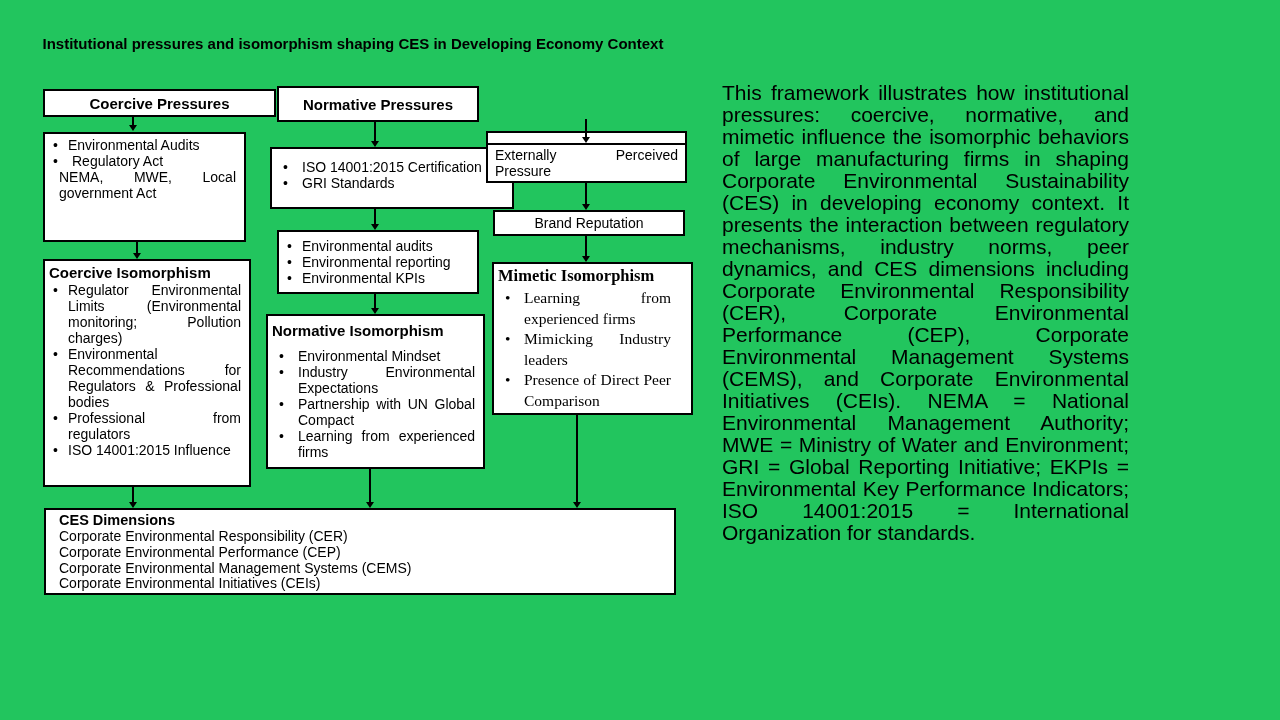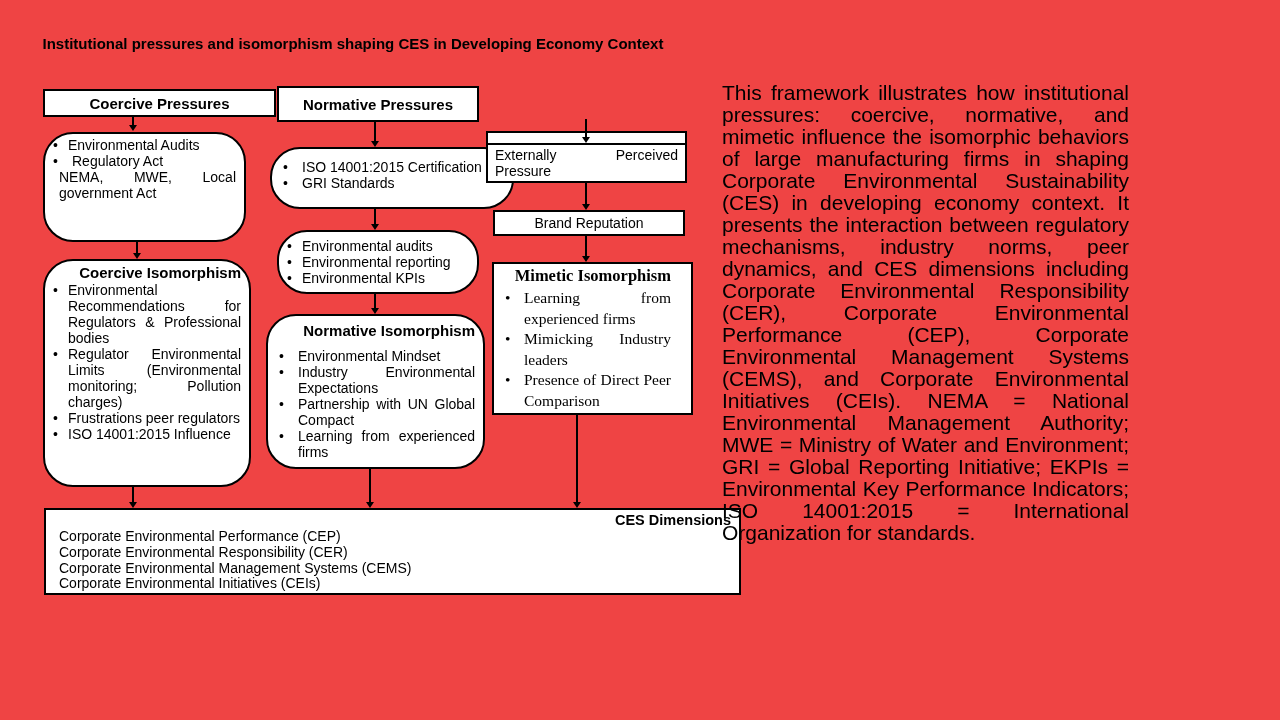--- a/index.html
+++ b/index.html
@@ -1,31 +1,31 @@
 <!DOCTYPE html>
 <html><head>
 <meta charset="utf-8">
 <style>
   html,body { margin:0; padding:0; }
   body {
     width:1280px; height:720px; background:#ffffff; color:#000000;
     font-family:"Liberation Sans", sans-serif;
   }
-  .canvas { position:relative; width:1280px; height:720px; background:#ef4444; overflow:hidden; }
+  .canvas { position:relative; width:1280px; height:720px; background:#22c55e; overflow:hidden; }
 
   .fig-title {
     position:absolute; left:23px; top:35px; width:660px;
     text-align:center; font-weight:700; font-size:15px; line-height:18px;
   }
 
   .box { position:absolute; border:2px solid #000; box-sizing:border-box; background:#fff; }
   .hdr { display:flex; align-items:center; justify-content:center; font-weight:700; font-size:15px; }
 
-  .list { padding:3px 8px 3px 4px; font-size:14px; line-height:16px;border-radius:30px; }
-  .box-title { font-weight:700; font-size:15px; line-height:18px; text-align:right; }
+  .list { padding:3px 8px 3px 4px; font-size:14px; line-height:16px; }
+  .box-title { font-weight:700; font-size:15px; line-height:18px; text-align:left; }
   .mb8 { margin-bottom:8px; }
 
   .bi  { position:relative; padding-left:19px; text-align:justify; }
   .bi::before  { content:"\2022"; position:absolute; left:4px; }
   .bi2 { position:relative; padding-left:26px; text-align:justify; }
   .bi2::before { content:"\2022"; position:absolute; left:7px; }
   .cont { padding-left:10px; text-align:justify; }
 
   .plain  { font-size:14px; line-height:16px; padding:2px 7px; text-align:justify; }
   .center { display:flex; align-items:center; justify-content:center; font-size:14px; }
@@ -65,23 +65,23 @@
   <div class="box hdr" style="left:486px;top:83px;width:201px;height:37px;margin-top:48px;">Mimetic Pressures</div>
 
   <div class="box list" style="left:43px;top:132px;width:203px;height:110px;">
     <div class="bi">Environmental Audits</div>
     <div class="bi" style="padding-left:23px;">Regulatory Act</div>
     <div class="cont">NEMA, MWE, Local government Act</div>
   </div>
 
   <div class="box list" style="left:43px;top:259px;width:208px;height:228px;">
     <div class="box-title">Coercive Isomorphism</div>
+    <div class="bi">Regulator Environmental Limits (Environmental monitoring; Pollution charges)</div>
     <div class="bi">Environmental Recommendations for Regulators &amp; Professional bodies</div>
-    <div class="bi">Regulator Environmental Limits (Environmental monitoring; Pollution charges)</div>
-    <div class="bi">Frustrations peer regulators</div>
+    <div class="bi">Professional from regulators</div>
     <div class="bi">ISO 14001:2015 Influence</div>
   </div>
 
   <div class="box list" style="left:270px;top:147px;width:244px;height:62px;padding-top:10px;">
     <div class="bi2">ISO 14001:2015 Certification</div>
     <div class="bi2">GRI Standards</div>
   </div>
 
   <div class="box list" style="left:277px;top:230px;width:202px;height:64px;padding-top:6px;">
     <div class="bi">Environmental audits</div>
@@ -101,24 +101,24 @@
 
   <div class="box center" style="left:493px;top:210px;width:192px;height:26px;">Brand Reputation</div>
 
   <div class="box serif" style="left:492px;top:262px;width:201px;height:153px;">
     <div class="box-title">Mimetic Isomorphism</div>
     <div class="bi2">Learning from experienced firms</div>
     <div class="bi2">Mimicking Industry leaders</div>
     <div class="bi2">Presence of Direct Peer Comparison</div>
   </div>
 
-  <div class="box ces" style="left:44px;top:508px;width:697px;height:87px;">
+  <div class="box ces" style="left:44px;top:508px;width:632px;height:87px;">
     <div class="box-title">CES Dimensions</div>
+    <div class="ces-line">Corporate Environmental Responsibility (CER)</div>
     <div class="ces-line">Corporate Environmental Performance (CEP)</div>
-    <div class="ces-line">Corporate Environmental Responsibility (CER)</div>
     <div class="ces-line">Corporate Environmental Management Systems (CEMS)</div>
     <div class="ces-line">Corporate Environmental Initiatives (CEIs)</div>
   </div>
 
   <div class="arr" style="left:128px;top:117px;height:14px;"></div>
   <div class="arr" style="left:132px;top:240px;height:19px;"></div>
   <div class="arr" style="left:128px;top:487px;height:21px;"></div>
   <div class="arr" style="left:370px;top:122px;height:25px;"></div>
   <div class="arr" style="left:370px;top:208px;height:22px;"></div>
   <div class="arr" style="left:370px;top:293px;height:21px;"></div>

